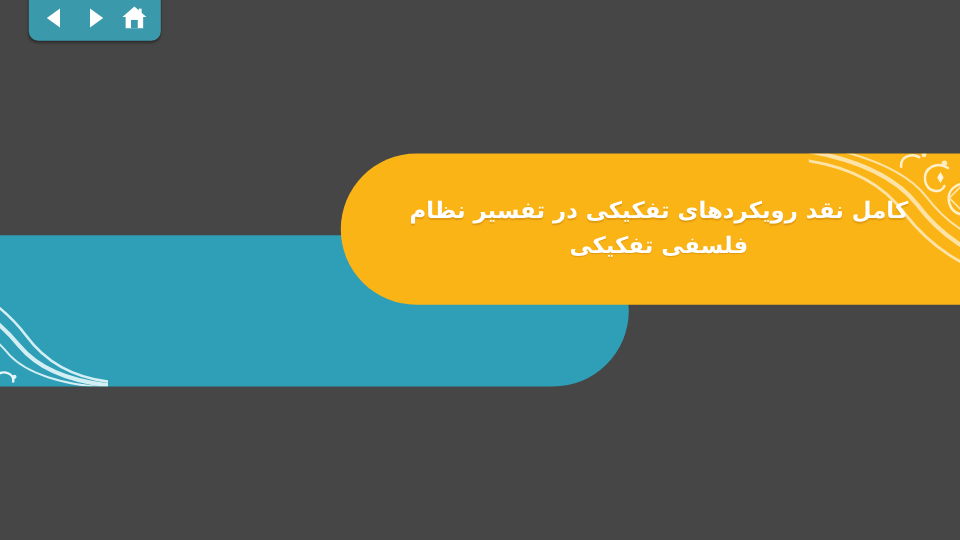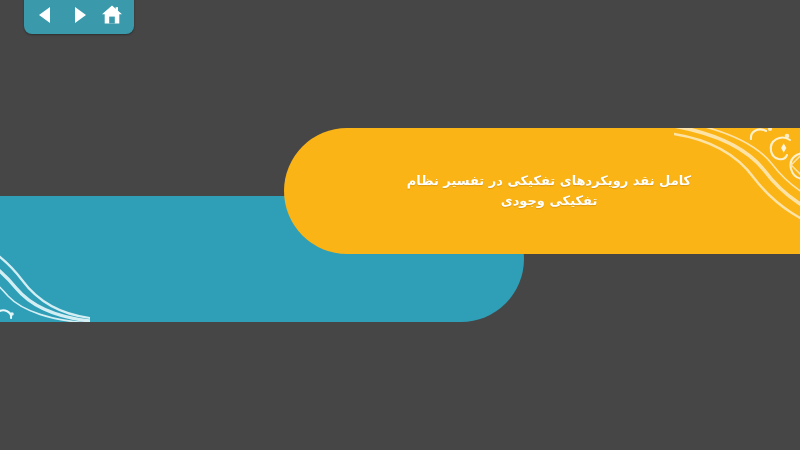--- a/index.html
+++ b/index.html
@@ -69,21 +69,21 @@
     z-index:30;
     display:flex;flex-direction:column;
     align-items:center;justify-content:center;
     direction:rtl;
     pointer-events:none;
     padding:0 14px 0 28px;
     box-sizing:border-box;
   }
   .title-line{
     color:#ffffff;
-    font-size:13px;
+    font-size:19px;
     font-weight:bold;
     line-height:1.55;
     text-align:center;
     white-space:nowrap;
     text-shadow:0 1px 1px rgba(140,80,0,.25);
     letter-spacing:0px;
   }
 </style>
 </head>
 <body>
@@ -181,16 +181,16 @@
       </g>
       <g fill="none" stroke="#fde3a6" stroke-width="1.5">
         <rect x="120" y="30" width="14" height="14" transform="rotate(45 127 37)"></rect>
         <rect x="142" y="52" width="11" height="11" transform="rotate(45 147.5 57.5)"></rect>
       </g>
     </svg>
   </div>
 
   <div class="title-wrap">
     <div class="title-line">کامل نقد رویکردهای تفکیکی در تفسیر نظام</div>
-    <div class="title-line">تفکیکی وجودی</div>
+    <div class="title-line">فلسفی تفکیکی</div>
   </div>
 
 </div>
 
 </body></html>

